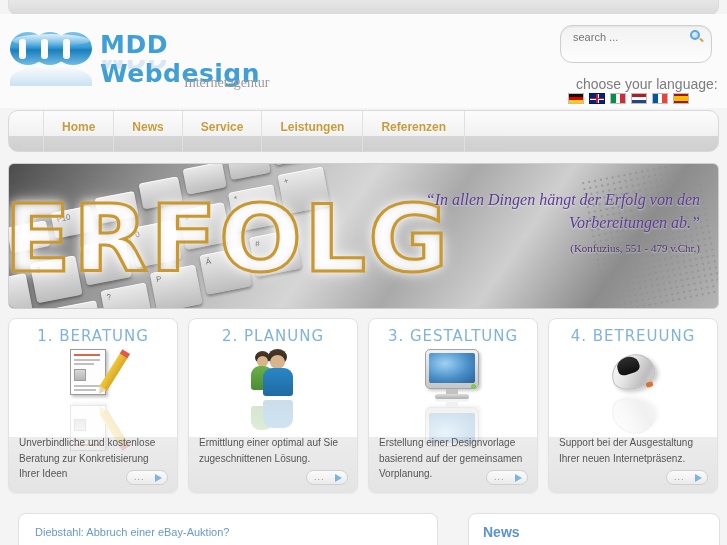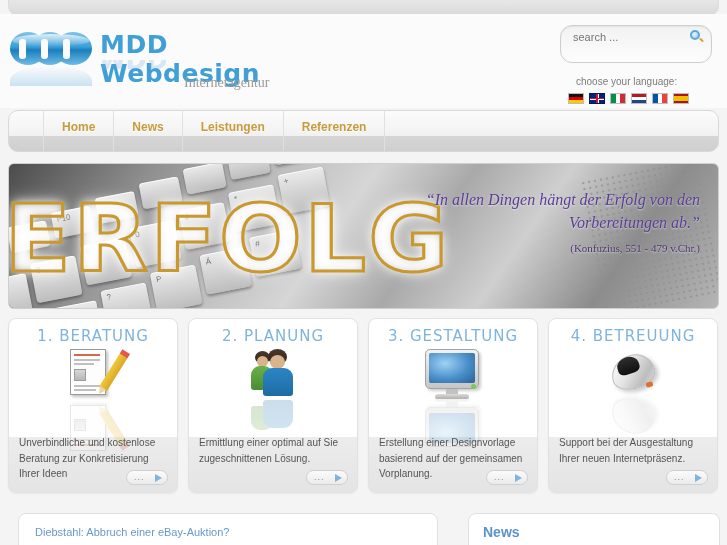--- a/index.html
+++ b/index.html
@@ -156,21 +156,21 @@
     left: 562px; top: 36px;
     width: 148px; height: 14px;
     background: linear-gradient(to bottom, rgba(220,220,220,.6), rgba(255,255,255,0));
     border-radius: 0 0 12px 12px;
   }
 
   
   .lang-label {
     position: absolute;
     left: 576px; top: 62px;
-    font-size: 10px;
+    font-size: 14px;
     color: #7c7c7c;
   }
   .flags {
     position: absolute;
     left: 568px; top: 79px;
     display: flex;
     gap: 5px;
   }
   .flag {
     width: 16px; height: 11px;
@@ -592,20 +592,21 @@
           <i class="s"></i>
           <i class="s"></i>
           <i class="s"></i>
         </span>
     </div>
   </div>
 
   <div class="nav-outer">
     <div class="nav-item">Home</div>
     <div class="nav-item">News</div>
+    <div class="nav-item">Service</div>
     <div class="nav-item">Leistungen</div>
     <div class="nav-item">Referenzen</div>
     <div class="nav-filler"></div>
   </div>
 
   <div class="hero">
     <div class="hero-keys">
       <div class="hero-key" style="left:10px;  top:96px;  width:46px; height:40px;"></div>
       <div class="hero-key" style="left:62px;  top:88px;  width:46px; height:40px;">
           <span>8</span>

